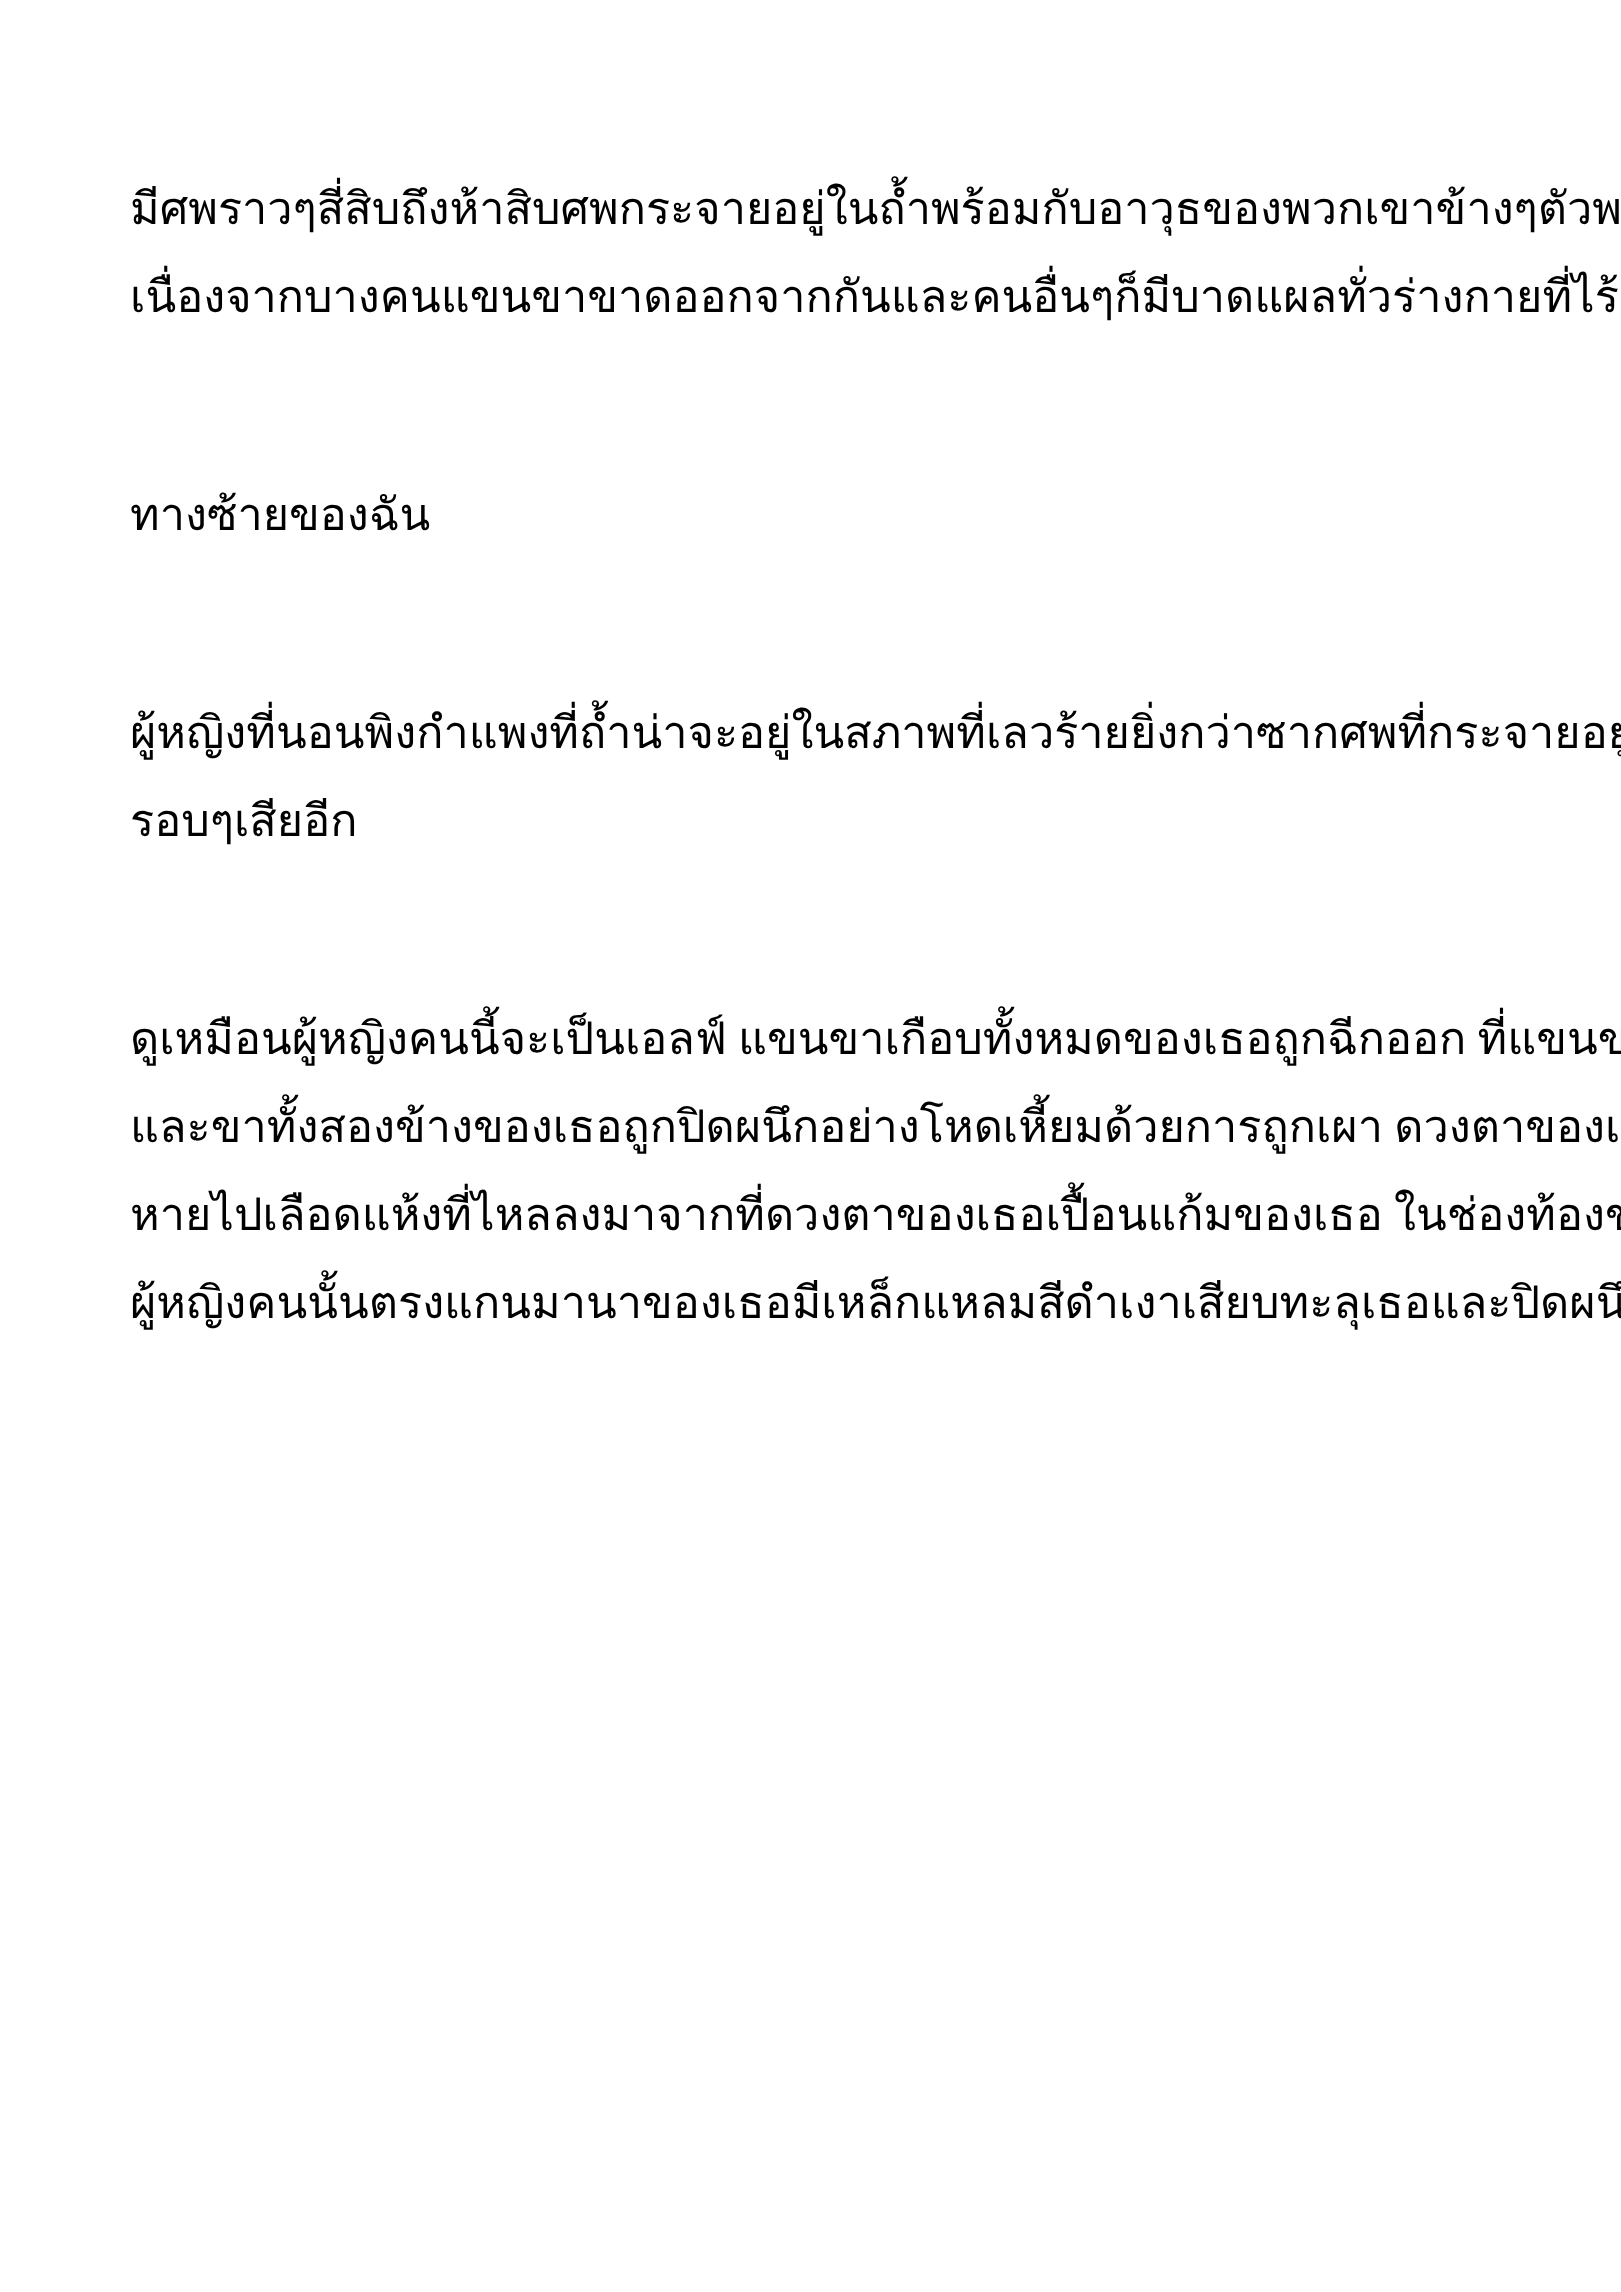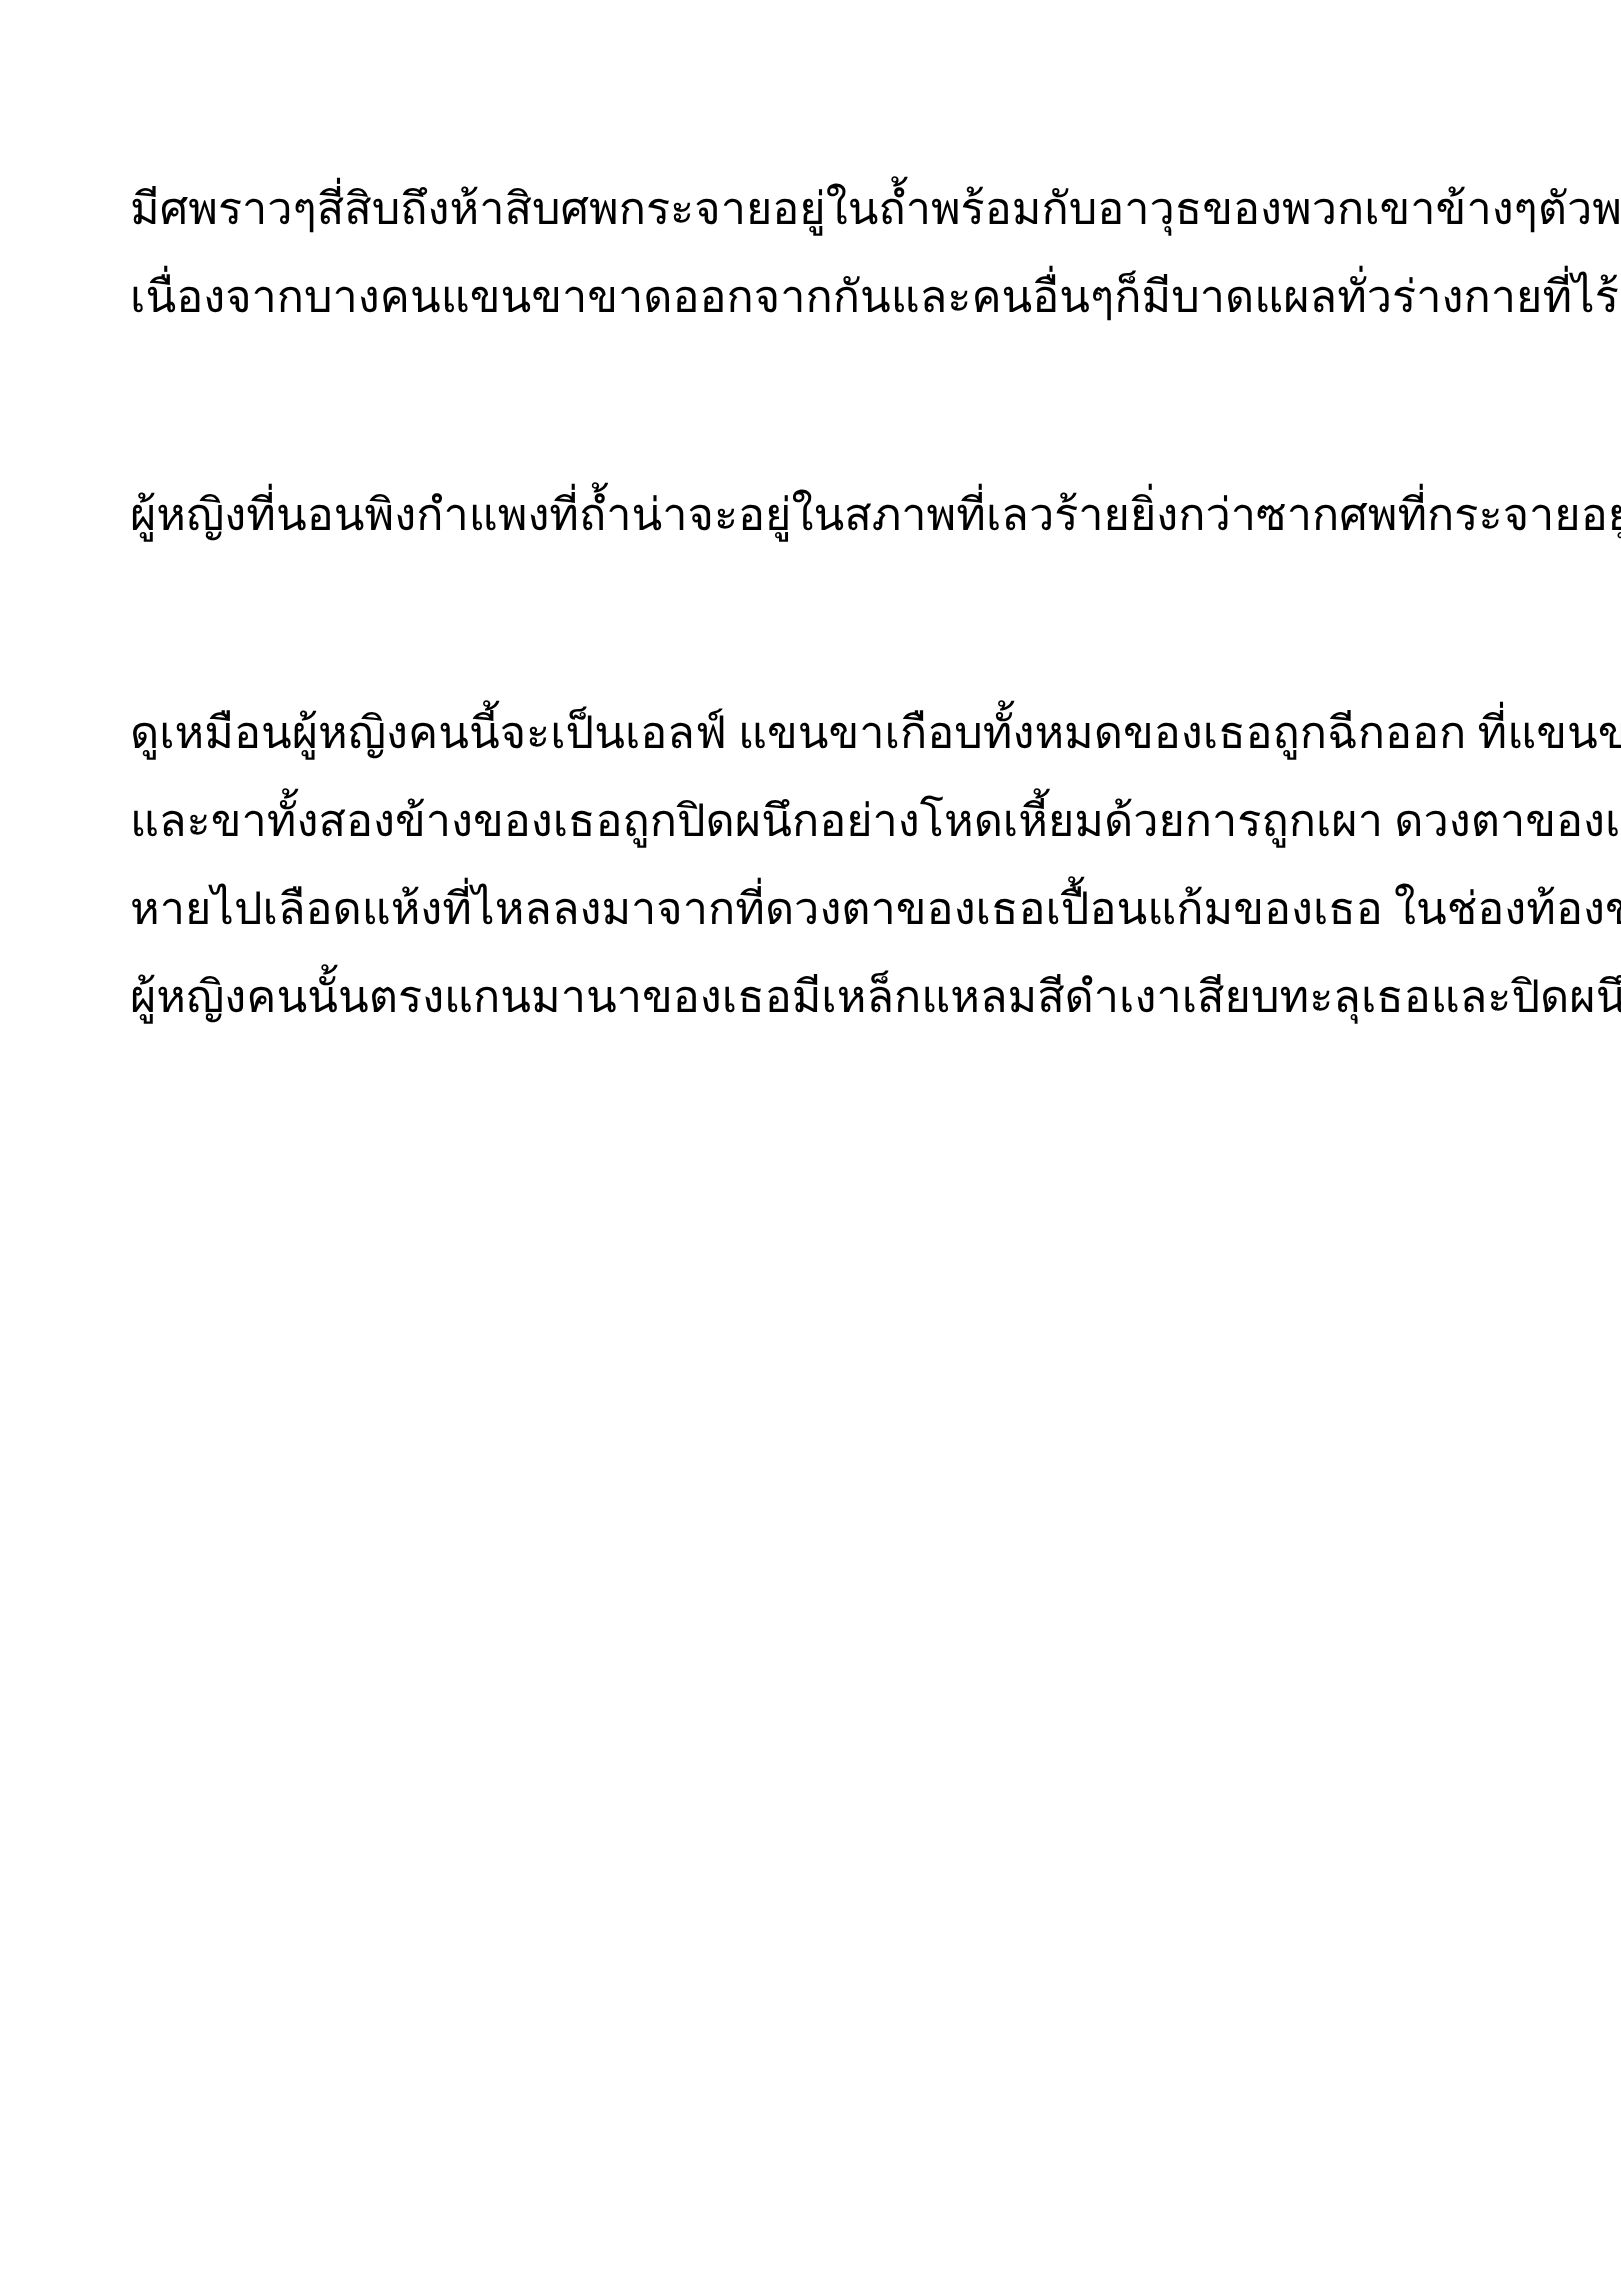--- a/index.html
+++ b/index.html
@@ -42,25 +42,27 @@
 
 <div class="page">
   <div class="content">
 
     <div class="para">
       <div class="line">มีศพราวๆสี่สิบถึงห้าสิบศพกระจายอยู่ในถ้ำพร้อมกับอาวุธของพวกเขาข้างๆตัวพวก</div>
       <div class="line">เนื่องจากบางคนแขนขาขาดออกจากกันและคนอื่นๆก็มีบาดแผลทั่วร่างกายที่ไร้หัว</div>
     </div>
 
     <div class="para">
+      <div class="line">ทางซ้ายของฉัน</div>
     </div>
 
 
     <div class="para">
       <div class="line">ผู้หญิงที่นอนพิงกำแพงที่ถ้ำน่าจะอยู่ในสภาพที่เลวร้ายยิ่งกว่าซากศพที่กระจายอยู่</div>
+      <div class="line">รอบๆเสียอีก</div>
     </div>
 
     <div class="para">
       <div class="line">ดูเหมือนผู้หญิงคนนี้จะเป็นเอลฟ์ แขนขาเกือบทั้งหมดของเธอถูกฉีกออก ที่แขนขวา</div>
       <div class="line">และขาทั้งสองข้างของเธอถูกปิดผนึกอย่างโหดเหี้ยมด้วยการถูกเผา ดวงตาของเธอ</div>
       <div class="line">หายไปเลือดแห้งที่ไหลลงมาจากที่ดวงตาของเธอเปื้อนแก้มของเธอ ในช่องท้องของ</div>
       <div class="line">ผู้หญิงคนนั้นตรงแกนมานาของเธอมีเหล็กแหลมสีดำเงาเสียบทะลุเธอและปิดผนึก</div>
     </div>
 
   </div>

